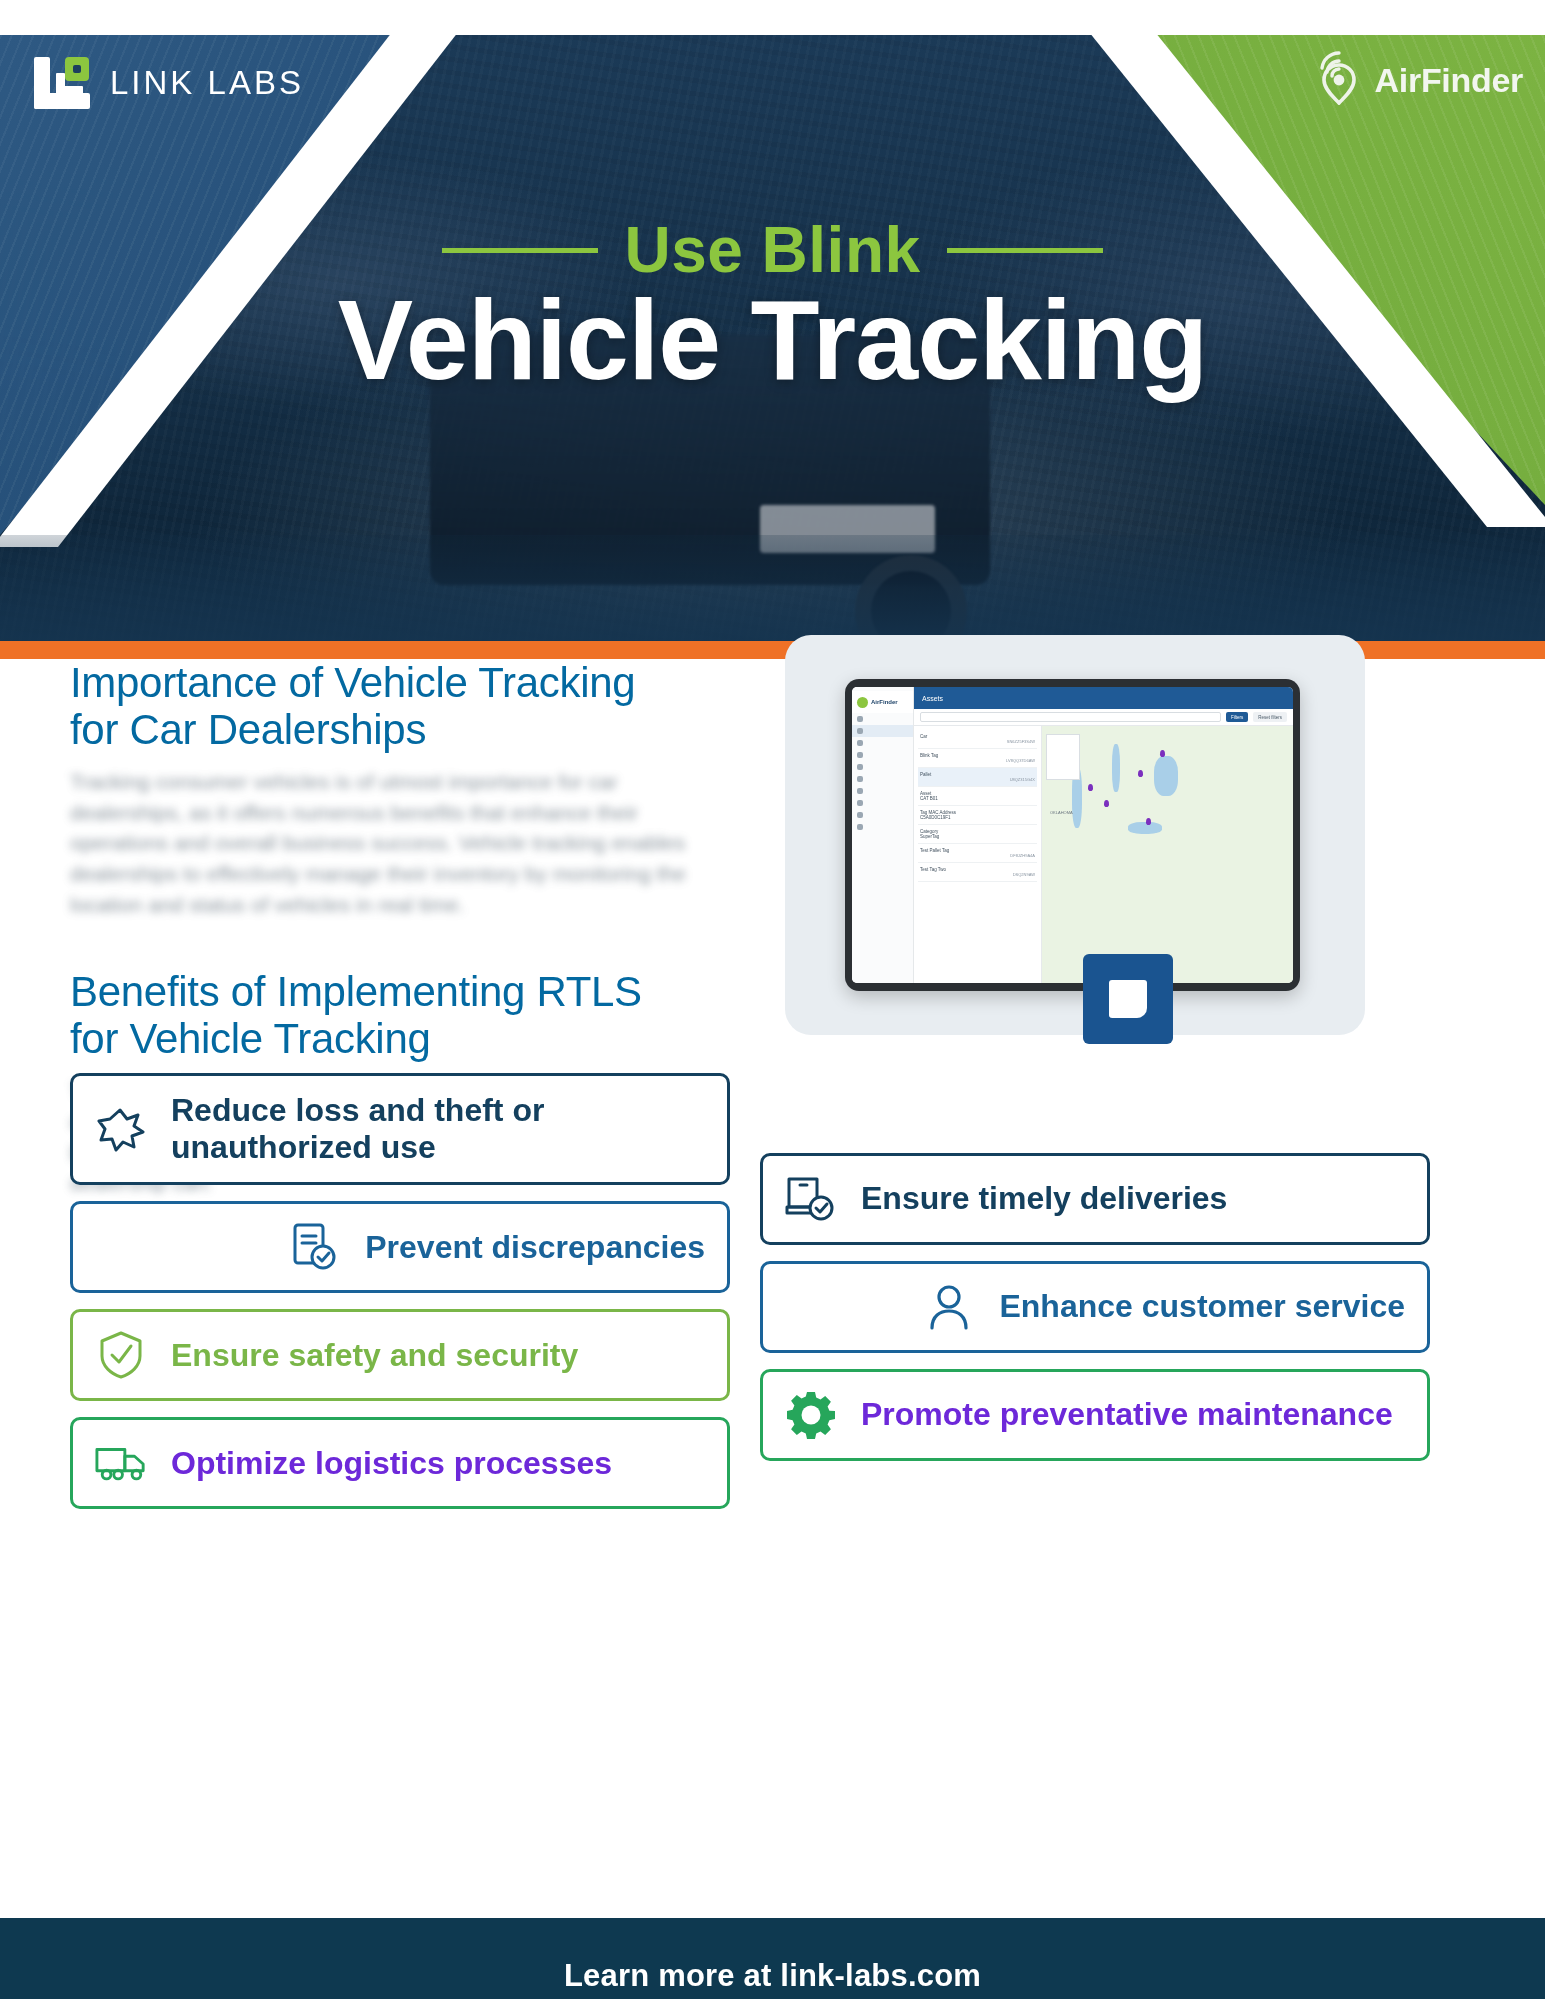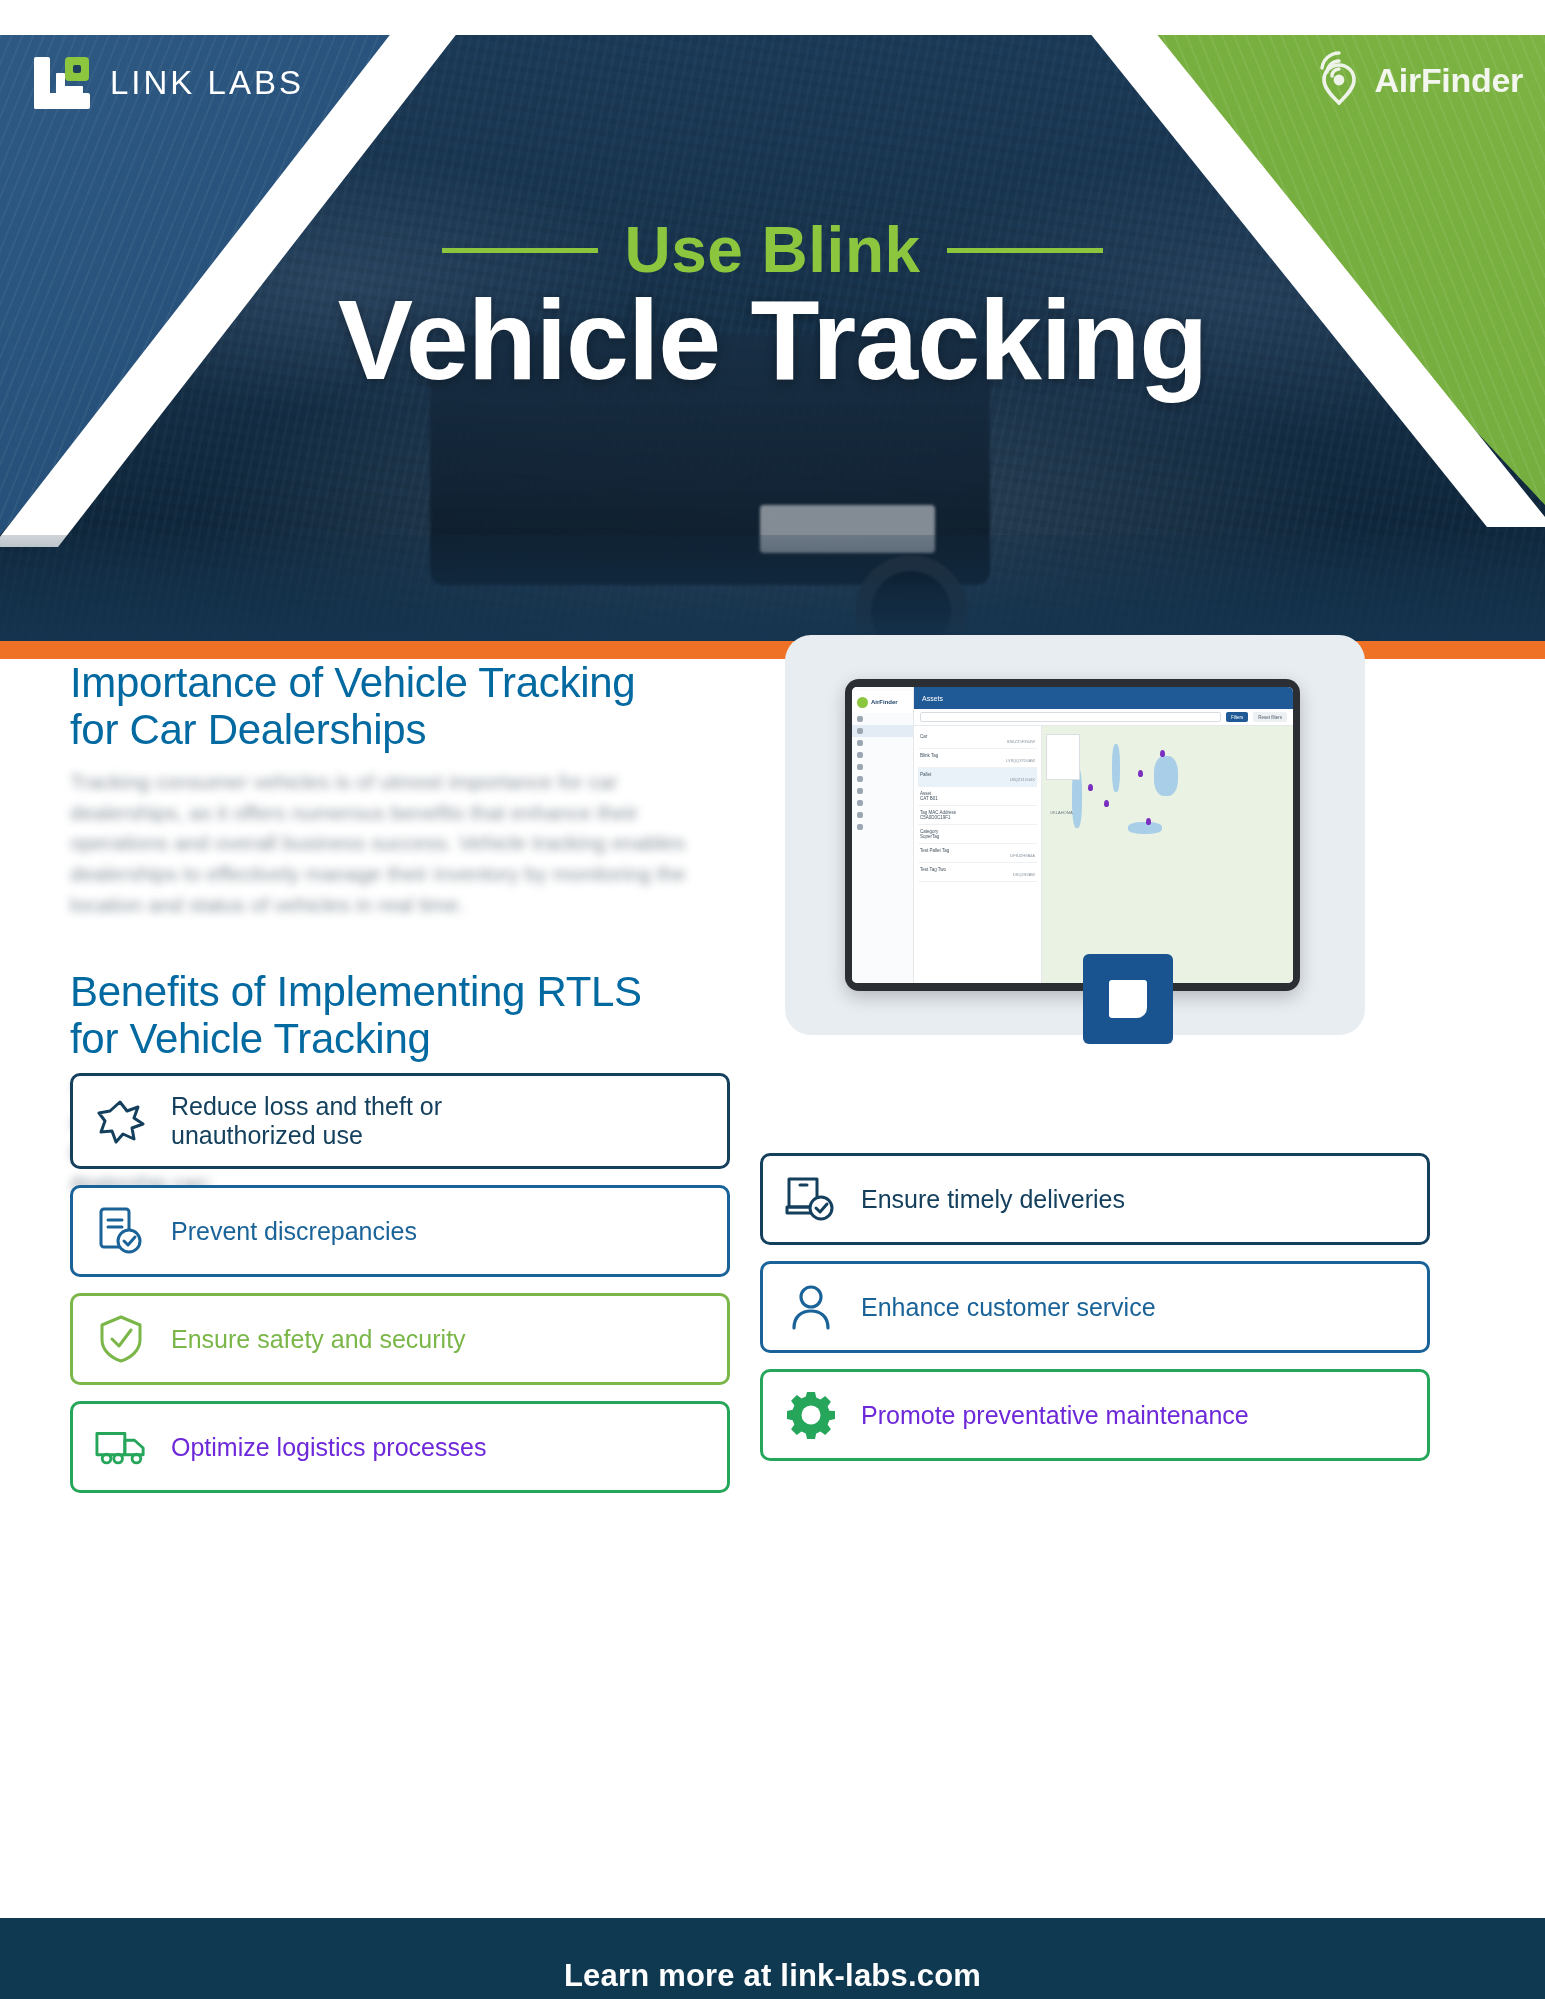--- a/index.html
+++ b/index.html
@@ -131,25 +131,25 @@
   }
   .sec-head-2{ margin-top:48px; }
 
   
   .card{
     display:flex; align-items:center; gap:24px;
     border:3px solid #14405e; border-radius:10px;
     padding:16px 22px; margin-top:16px; background:#fff;
     min-height:92px;
   }
-  .card .label{ font-size:25px; font-weight:400; line-height:1.16; white-space:pre-line; }
+  .card .label{ font-size:32px; font-weight:700; line-height:1.16; white-space:pre-line; }
   .card .ico{ flex:0 0 auto; width:52px; height:52px; display:flex; align-items:center; justify-content:center;}
 
   .c-navy{ border-color:#14405e; } .c-navy .label{ color:#14405e; }
-  .c-blue{ border-color:#1a6399; } .c-blue .label{ color:#1a6399; }
+  .c-blue{ border-color:#1a6399;justify-content:flex-end; } .c-blue .label{ color:#1a6399; }
   .c-lgreen{ border-color:#7ab648; } .c-lgreen .label{ color:#7ab648; }
   .c-green{ border-color:#26a65b; } .c-green .label{ color:#6d28d9; }
 
   .cards-left{ position:absolute; left:70px; top:398px; width:660px; }
   .cards-right{ position:absolute; left:760px; top:478px; width:670px; }
 
   
   .device-wrap{
     position:absolute; left:785px; top:-24px; width:580px; height:400px;
     background:#e8edf1; border-radius:26px;

